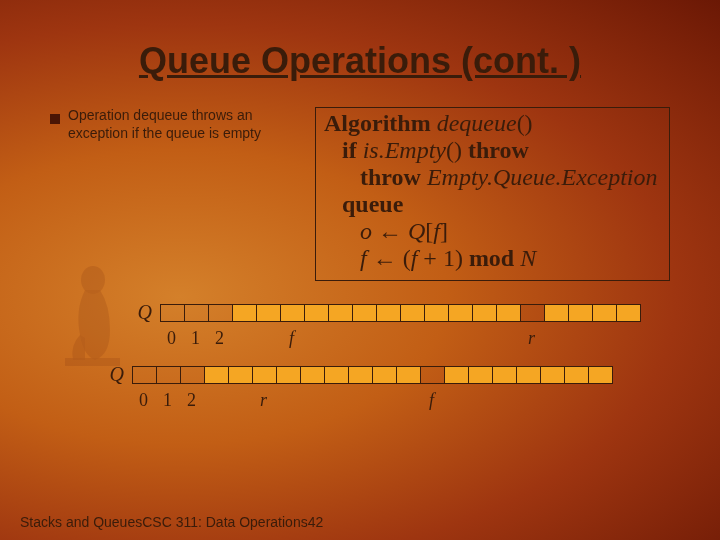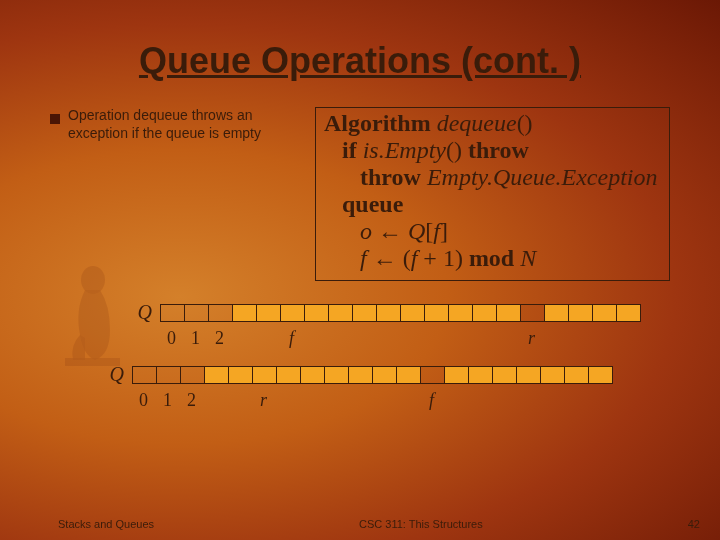--- a/index.html
+++ b/index.html
@@ -107,26 +107,24 @@
     margin-left: -1px;
   }
   .idx-cell:first-of-type { margin-left: 0; }
   .idx-cell.it { font-style: italic; }
   .footer {
     position: absolute;
     bottom: 10px;
     left: 0;
     right: 0;
     display: flex;
-    justify-content: space-between;
     padding: 0 20px;
     font-family: Arial, sans-serif;
-    font-size: 11px;
-    color: #3a1c0a;
-    margin-left: 38px;
+    font-size: 14px;
+    color: #3a1c0a;
   }
   .thinker {
     position: absolute;
     left: 55px;
     top: 260px;
     width: 80px;
     height: 110px;
     opacity: 0.35;
   }
 </style>
@@ -246,16 +244,16 @@
         <div class="idx-cell"></div>
       <div class="idx-cell"></div>
         <div class="idx-cell"></div>
         <div class="idx-cell"></div>
       <div class="idx-cell it">f</div>
     </div>
   </div>
 
   <div class="footer">
     <span>Stacks and Queues</span>
-    <span>CSC 311: This Structures</span>
+    <span>CSC 311: Data Operations</span>
     <span>42</span>
   </div>
 </div>
 
 </body></html>

